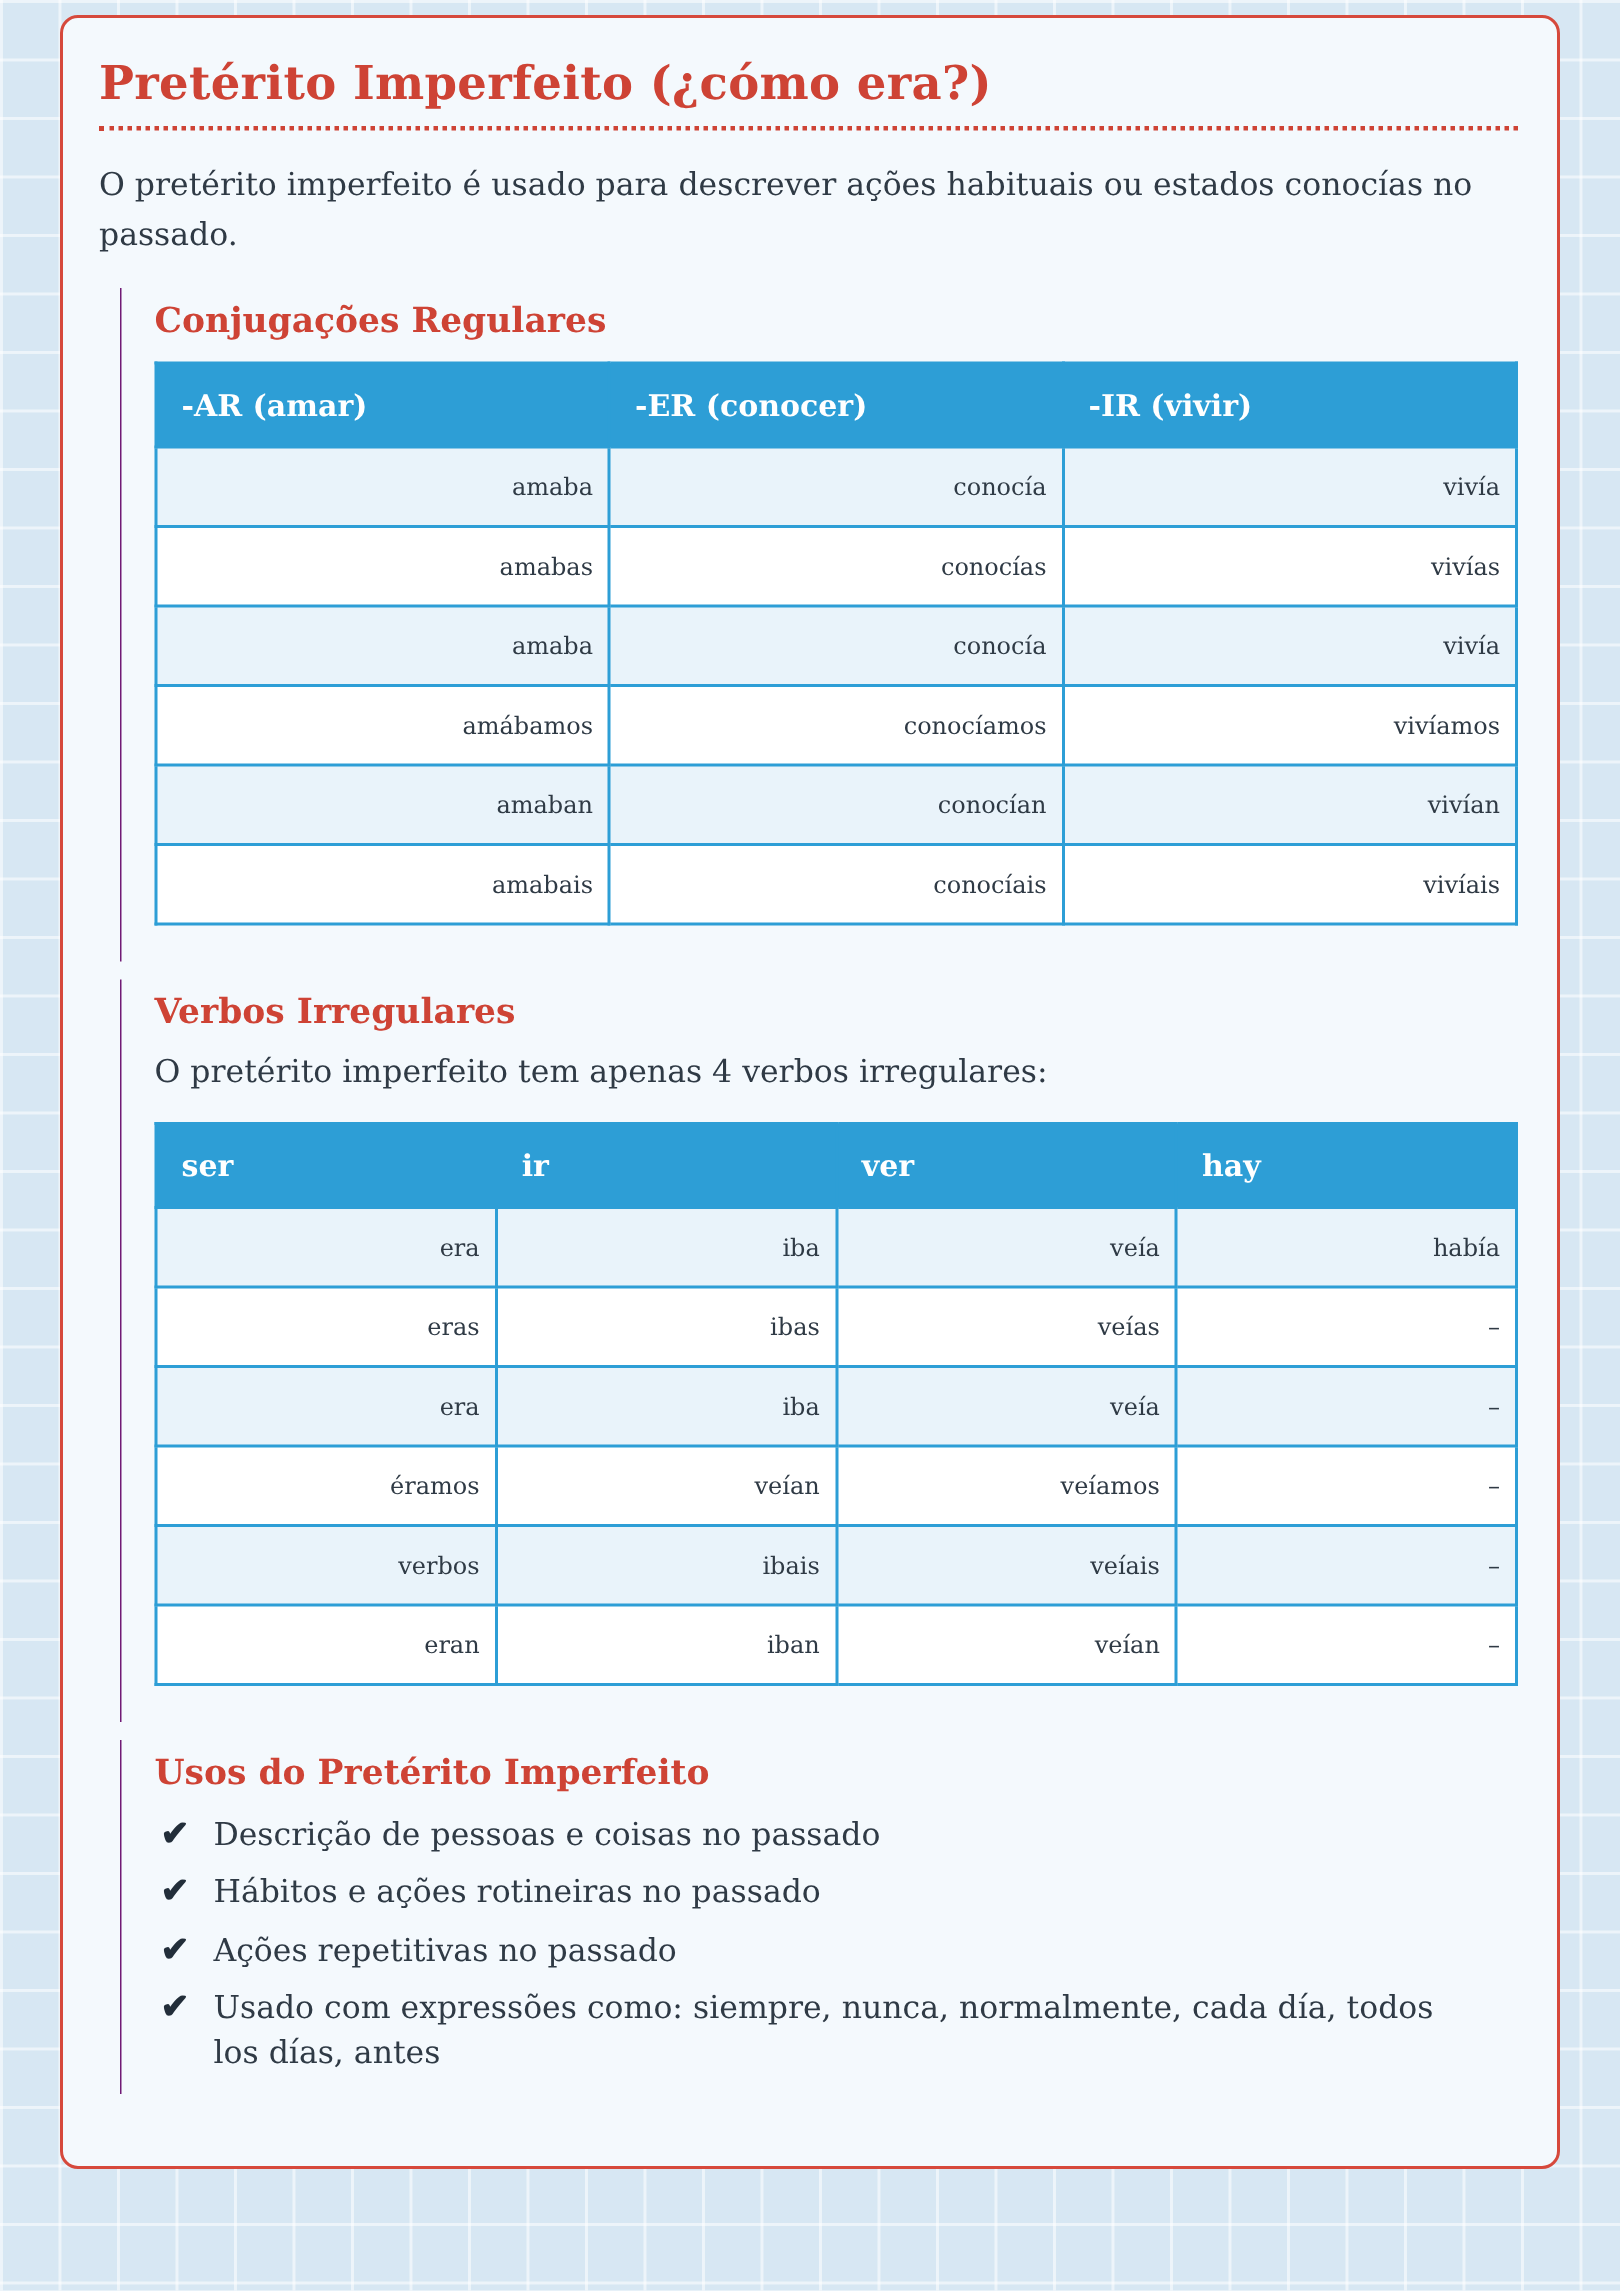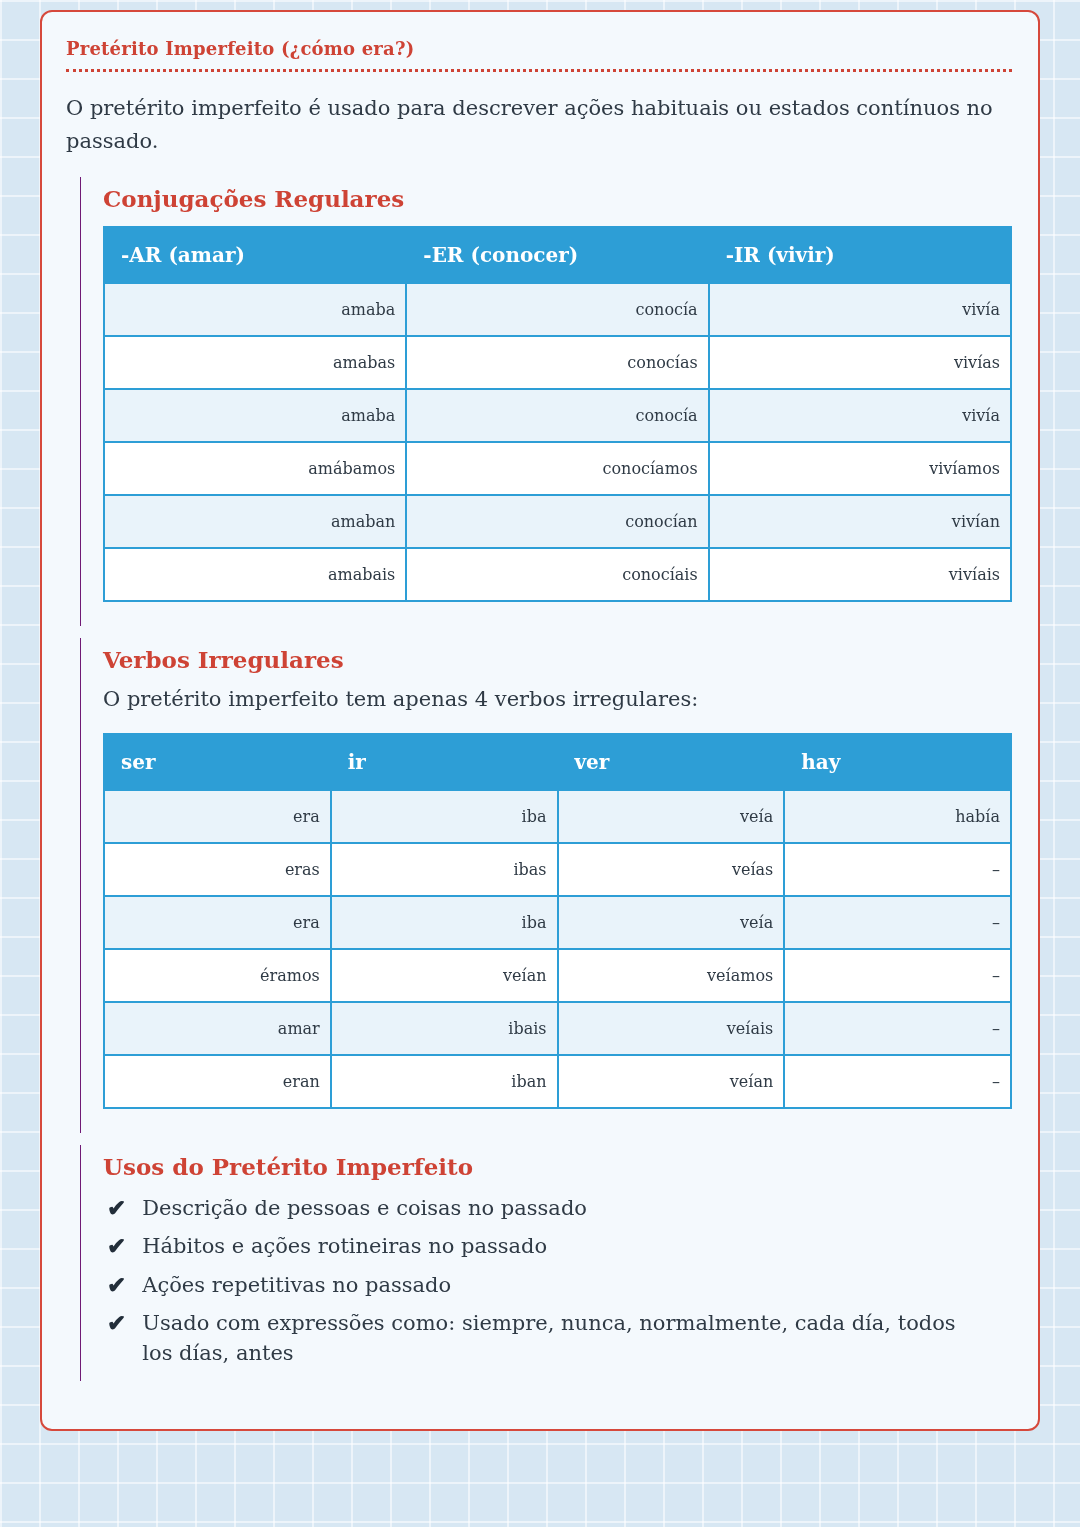--- a/index.html
+++ b/index.html
@@ -17,21 +17,21 @@
   }
   .card {
     margin: 10px 40px 0 40px;
     background: #f4f9fd;
     border: 2px solid #d6493c;
     border-radius: 12px;
     padding: 26px 26px 36px 24px;
   }
   .title {
     color: #ce4335;
-    font-size: 18px;
+    font-size: 31px;
     font-weight: 700;
     margin-bottom: 10px;
     letter-spacing: .2px;
   }
   .dotted-divider {
     border-bottom: 3px dotted #ce4335;
     margin-bottom: 20px;
   }
   .intro {
     font-size: 21px;
@@ -93,21 +93,21 @@
   }
 </style>
 </head>
 <body>
 
 <div class="page">
   <div class="card">
 
     <h1 class="title">Pretérito Imperfeito (¿cómo era?)</h1>
     <div class="dotted-divider"></div>
-    <p class="intro">O pretérito imperfeito é usado para descrever ações habituais ou estados contínuos no passado.</p>
+    <p class="intro">O pretérito imperfeito é usado para descrever ações habituais ou estados conocías no passado.</p>
 
     <section class="block">
       <h2 class="section-heading">Conjugações Regulares</h2>
       <table class="conj-table">
           <thead>
             <tr>
               <th>-AR (amar)</th>
               <th>-ER (conocer)</th>
               <th>-IR (vivir)</th>
             </tr>
@@ -178,21 +178,21 @@
               <td>veía</td>
               <td>–</td>
             </tr>
             <tr>
               <td>éramos</td>
               <td>veían</td>
               <td>veíamos</td>
               <td>–</td>
             </tr>
             <tr>
-              <td>amar</td>
+              <td>verbos</td>
               <td>ibais</td>
               <td>veíais</td>
               <td>–</td>
             </tr>
             <tr>
               <td>eran</td>
               <td>iban</td>
               <td>veían</td>
               <td>–</td>
             </tr>

